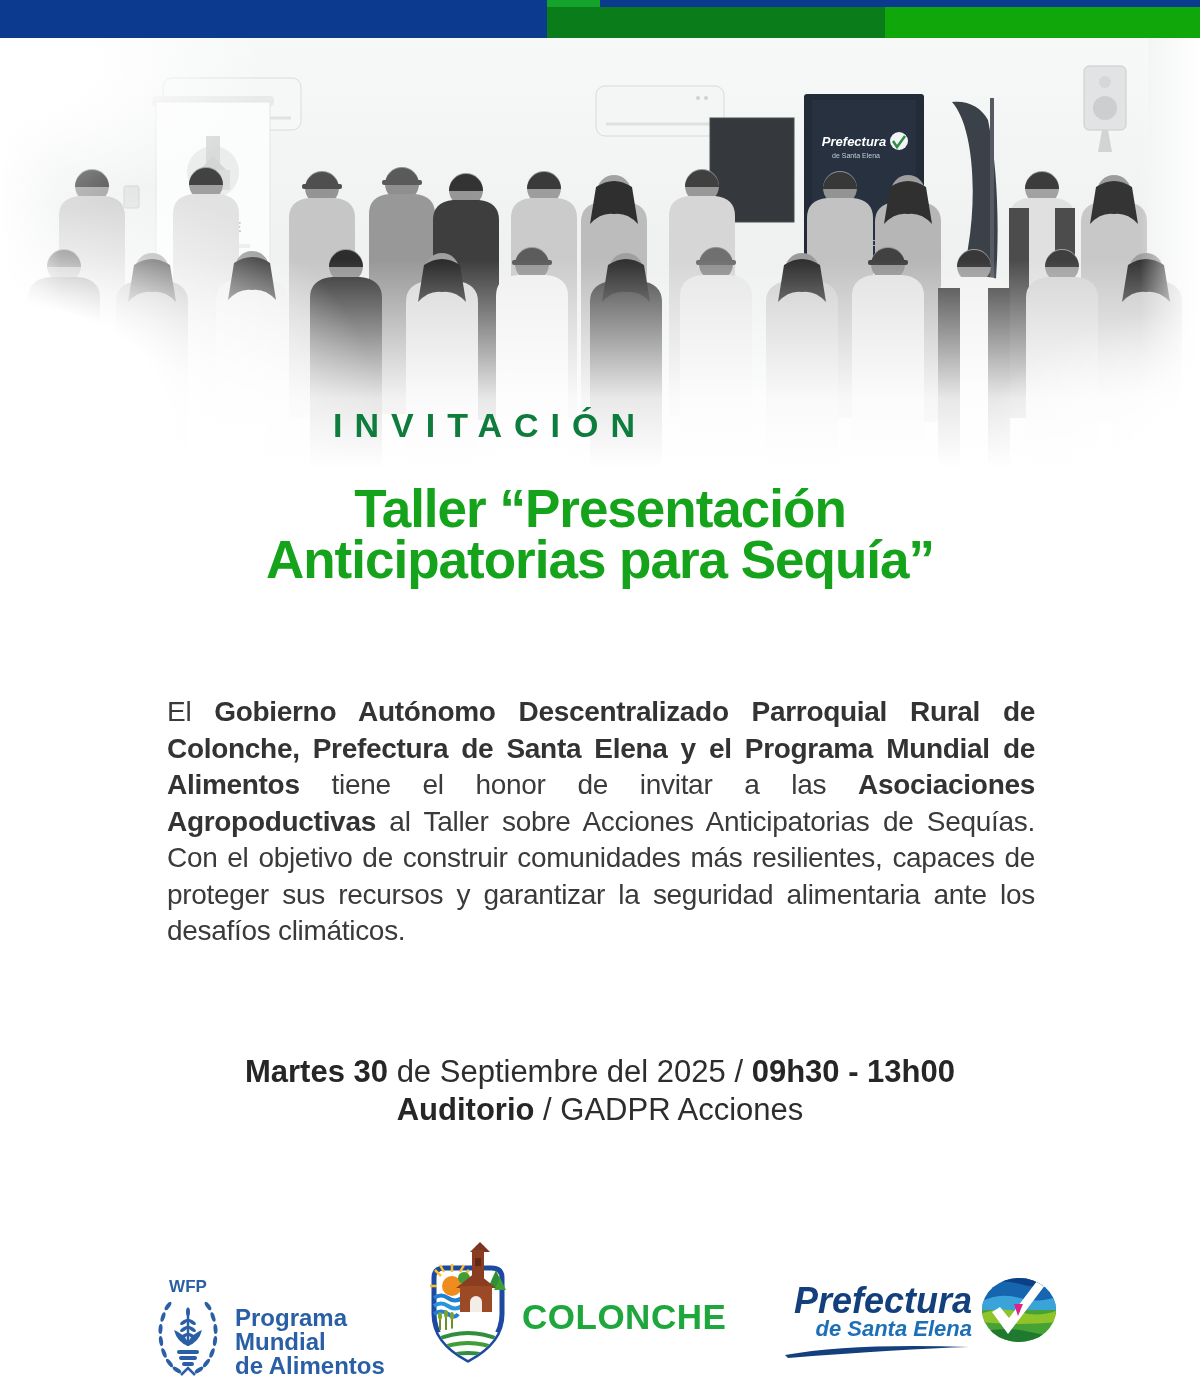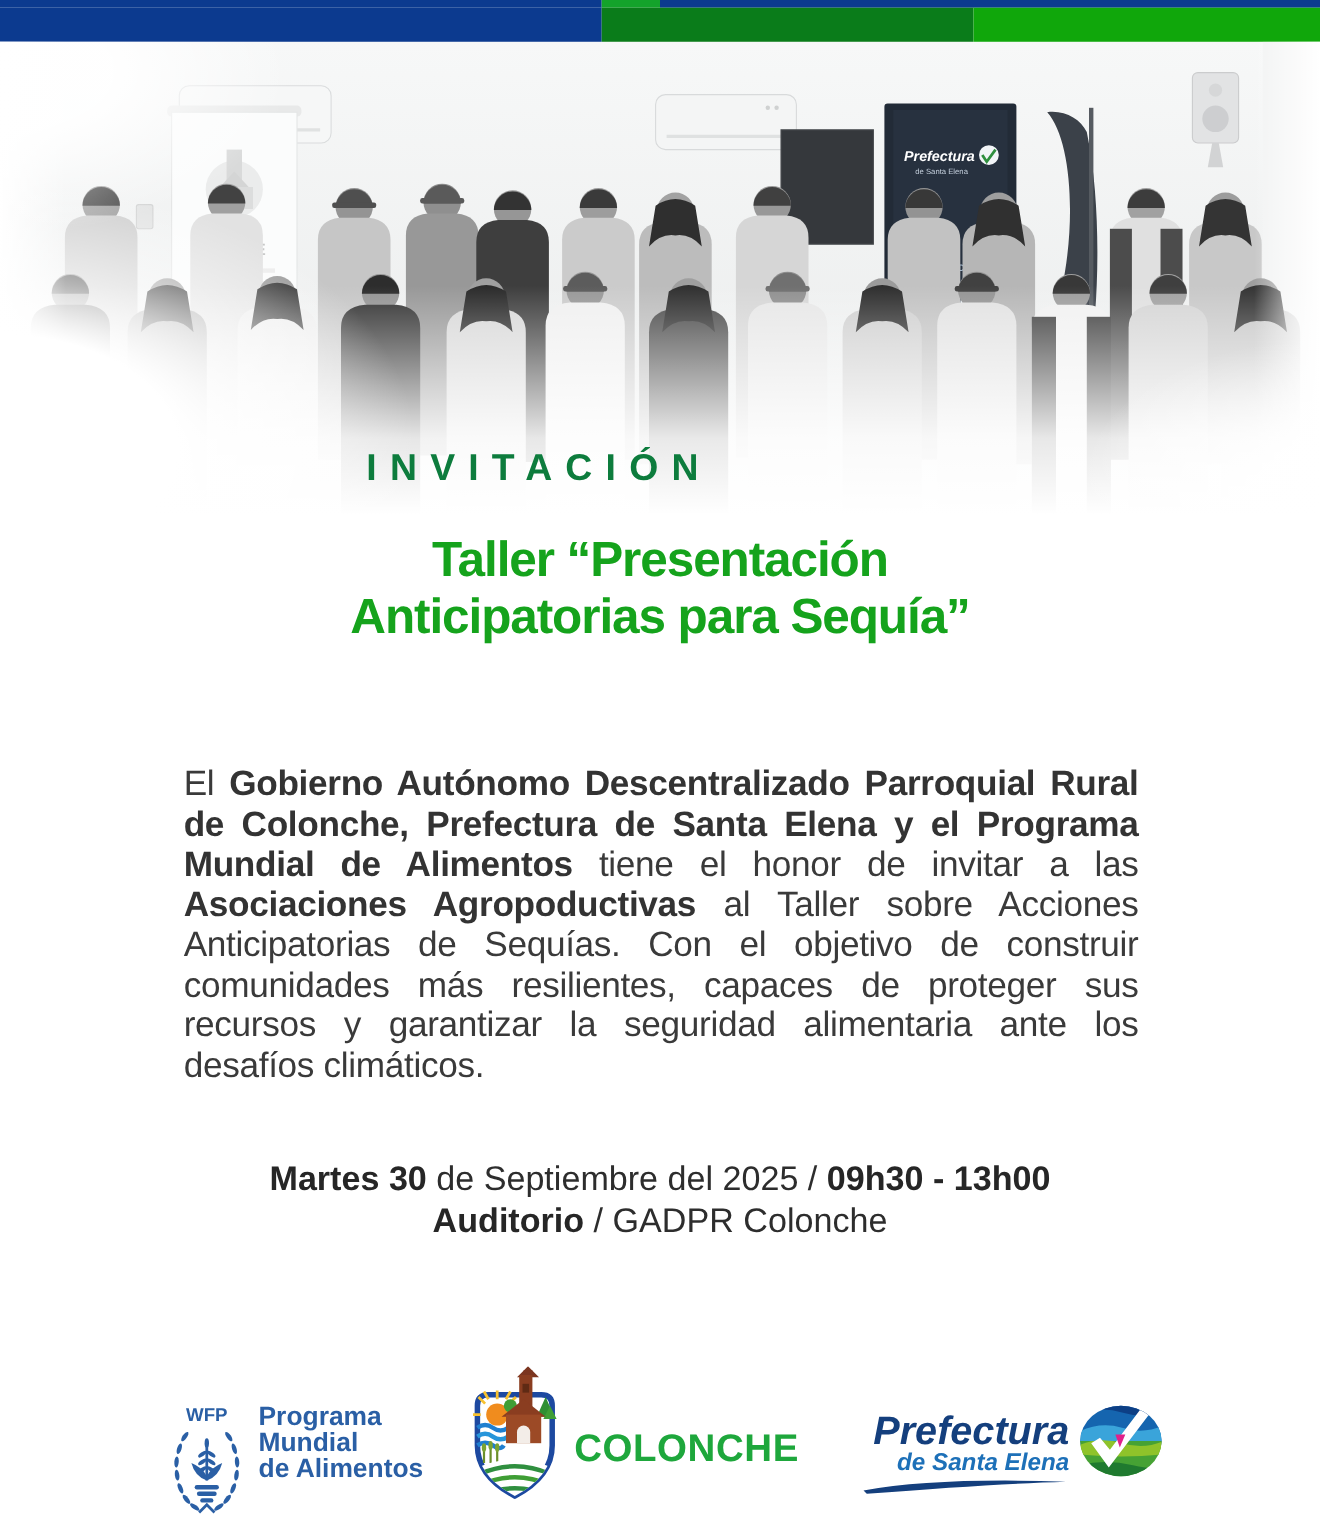--- a/index.html
+++ b/index.html
@@ -25,35 +25,35 @@
       radial-gradient(42% 70% at 0% 80%, #fff 32%, rgba(255,255,255,0) 75%),
       radial-gradient(26% 42% at 100% 88%, rgba(255,255,255,.9) 18%, rgba(255,255,255,0) 70%),
       linear-gradient(90deg, #fff 0, rgba(255,255,255,0) 5%, rgba(255,255,255,0) 95%, #fff 100%),
       linear-gradient(180deg, rgba(255,255,255,0) 48%, rgba(255,255,255,.88) 78%, #fff 93%);
   }
 
   
   .invitacion{position:absolute;top:406px;left:0;width:968px;text-align:center;z-index:5;
     font-size:34px;font-weight:bold;letter-spacing:12px;text-indent:12px;color:#0d7c3d;}
   .title{position:absolute;top:483px;left:0;width:1200px;text-align:center;z-index:5;
-    font-size:45px;line-height:51px;font-weight:bold;letter-spacing:-1px;color:#15a31c;}
+    font-size:53px;line-height:51px;font-weight:bold;letter-spacing:-1px;color:#15a31c;}
 
   
   .bodytext{position:absolute;top:694px;left:167px;width:868px;margin:0;
-    font-size:32px;line-height:36.5px;letter-spacing:-0.3px;
+    font-size:28px;line-height:36.5px;letter-spacing:-0.3px;
     text-align:justify;color:#3a3a3a;}
   .bodytext b{font-weight:bold;color:#333;}
 
   
   .schedule{position:absolute;top:1053px;left:0;width:1200px;text-align:center;
     font-size:31px;line-height:38px;color:#2d2d2d;}
   .schedule b{font-weight:bold;color:#262626;}
 
   
-  .wfp{position:absolute;left:153px;top:1276px;display:flex;align-items:flex-start;}
+  .wfp{position:absolute;left:153px;top:1276px;display:flex;align-items:flex-end;}
   .wfp-name{margin-left:12px;font-size:24px;line-height:24px;font-weight:bold;color:#2a5fa5;}
   .colonche{position:absolute;left:426px;top:1242px;display:flex;align-items:center;}
   .colonche-name{margin-left:12px;margin-top:24px;font-size:35px;font-weight:800;
     letter-spacing:0.5px;color:#1ea73c;}
   .prefectura{position:absolute;left:792px;top:1284px;display:flex;align-items:flex-start;}
   .pref-text{display:flex;flex-direction:column;align-items:flex-end;width:180px;}
   .pref-name{font-size:36px;line-height:34px;font-weight:800;font-style:italic;color:#143f7d;}
   .pref-sub{font-size:22px;line-height:22px;font-weight:bold;font-style:italic;color:#1d70b8;}
   .pref-swoosh{margin-top:2px;}
   .pref-emblem{margin-left:8px;margin-top:-8px;}
@@ -279,21 +279,21 @@
 
   <div class="title">
     <div>Taller “Presentación</div>
     <div>Anticipatorias para Sequía”</div>
   </div>
 
   <p class="bodytext"><span>El </span><b>Gobierno Autónomo Descentralizado Parroquial Rural de Colonche, Prefectura de Santa Elena y el Programa Mundial de Alimentos</b><span> tiene el honor de invitar a las </span><b>Asociaciones Agropoductivas</b><span> al Taller sobre Acciones Anticipatorias de Sequías. Con el objetivo de construir comunidades más resilientes, capaces de proteger sus recursos y garantizar la seguridad alimentaria ante los desafíos climáticos.</span></p>
 
   <div class="schedule">
     <div><b>Martes 30</b><span> de Septiembre del 2025 / </span><b>09h30 - 13h00</b></div>
-    <div><b>Auditorio</b><span> / GADPR Colonche</span></div>
+    <div><b>Auditorio</b><span> / GADPR Acciones</span></div>
   </div>
 
   <div class="wfp">
     <svg width="70" height="102" viewBox="0 0 70 102">
       <g fill="#2a5fa5">
         <text x="35" y="16" text-anchor="middle" font-size="17" font-weight="bold" fill="#2a5fa5">WFP</text>
         <ellipse transform="translate(15,30) rotate(-55)" rx="5" ry="2"></ellipse>
         <ellipse transform="translate(10,41) rotate(-72)" rx="5" ry="2"></ellipse>
         <ellipse transform="translate(7.5,53) rotate(-86)" rx="5" ry="2"></ellipse>
         <ellipse transform="translate(8,65) rotate(-98)" rx="5" ry="2"></ellipse>

